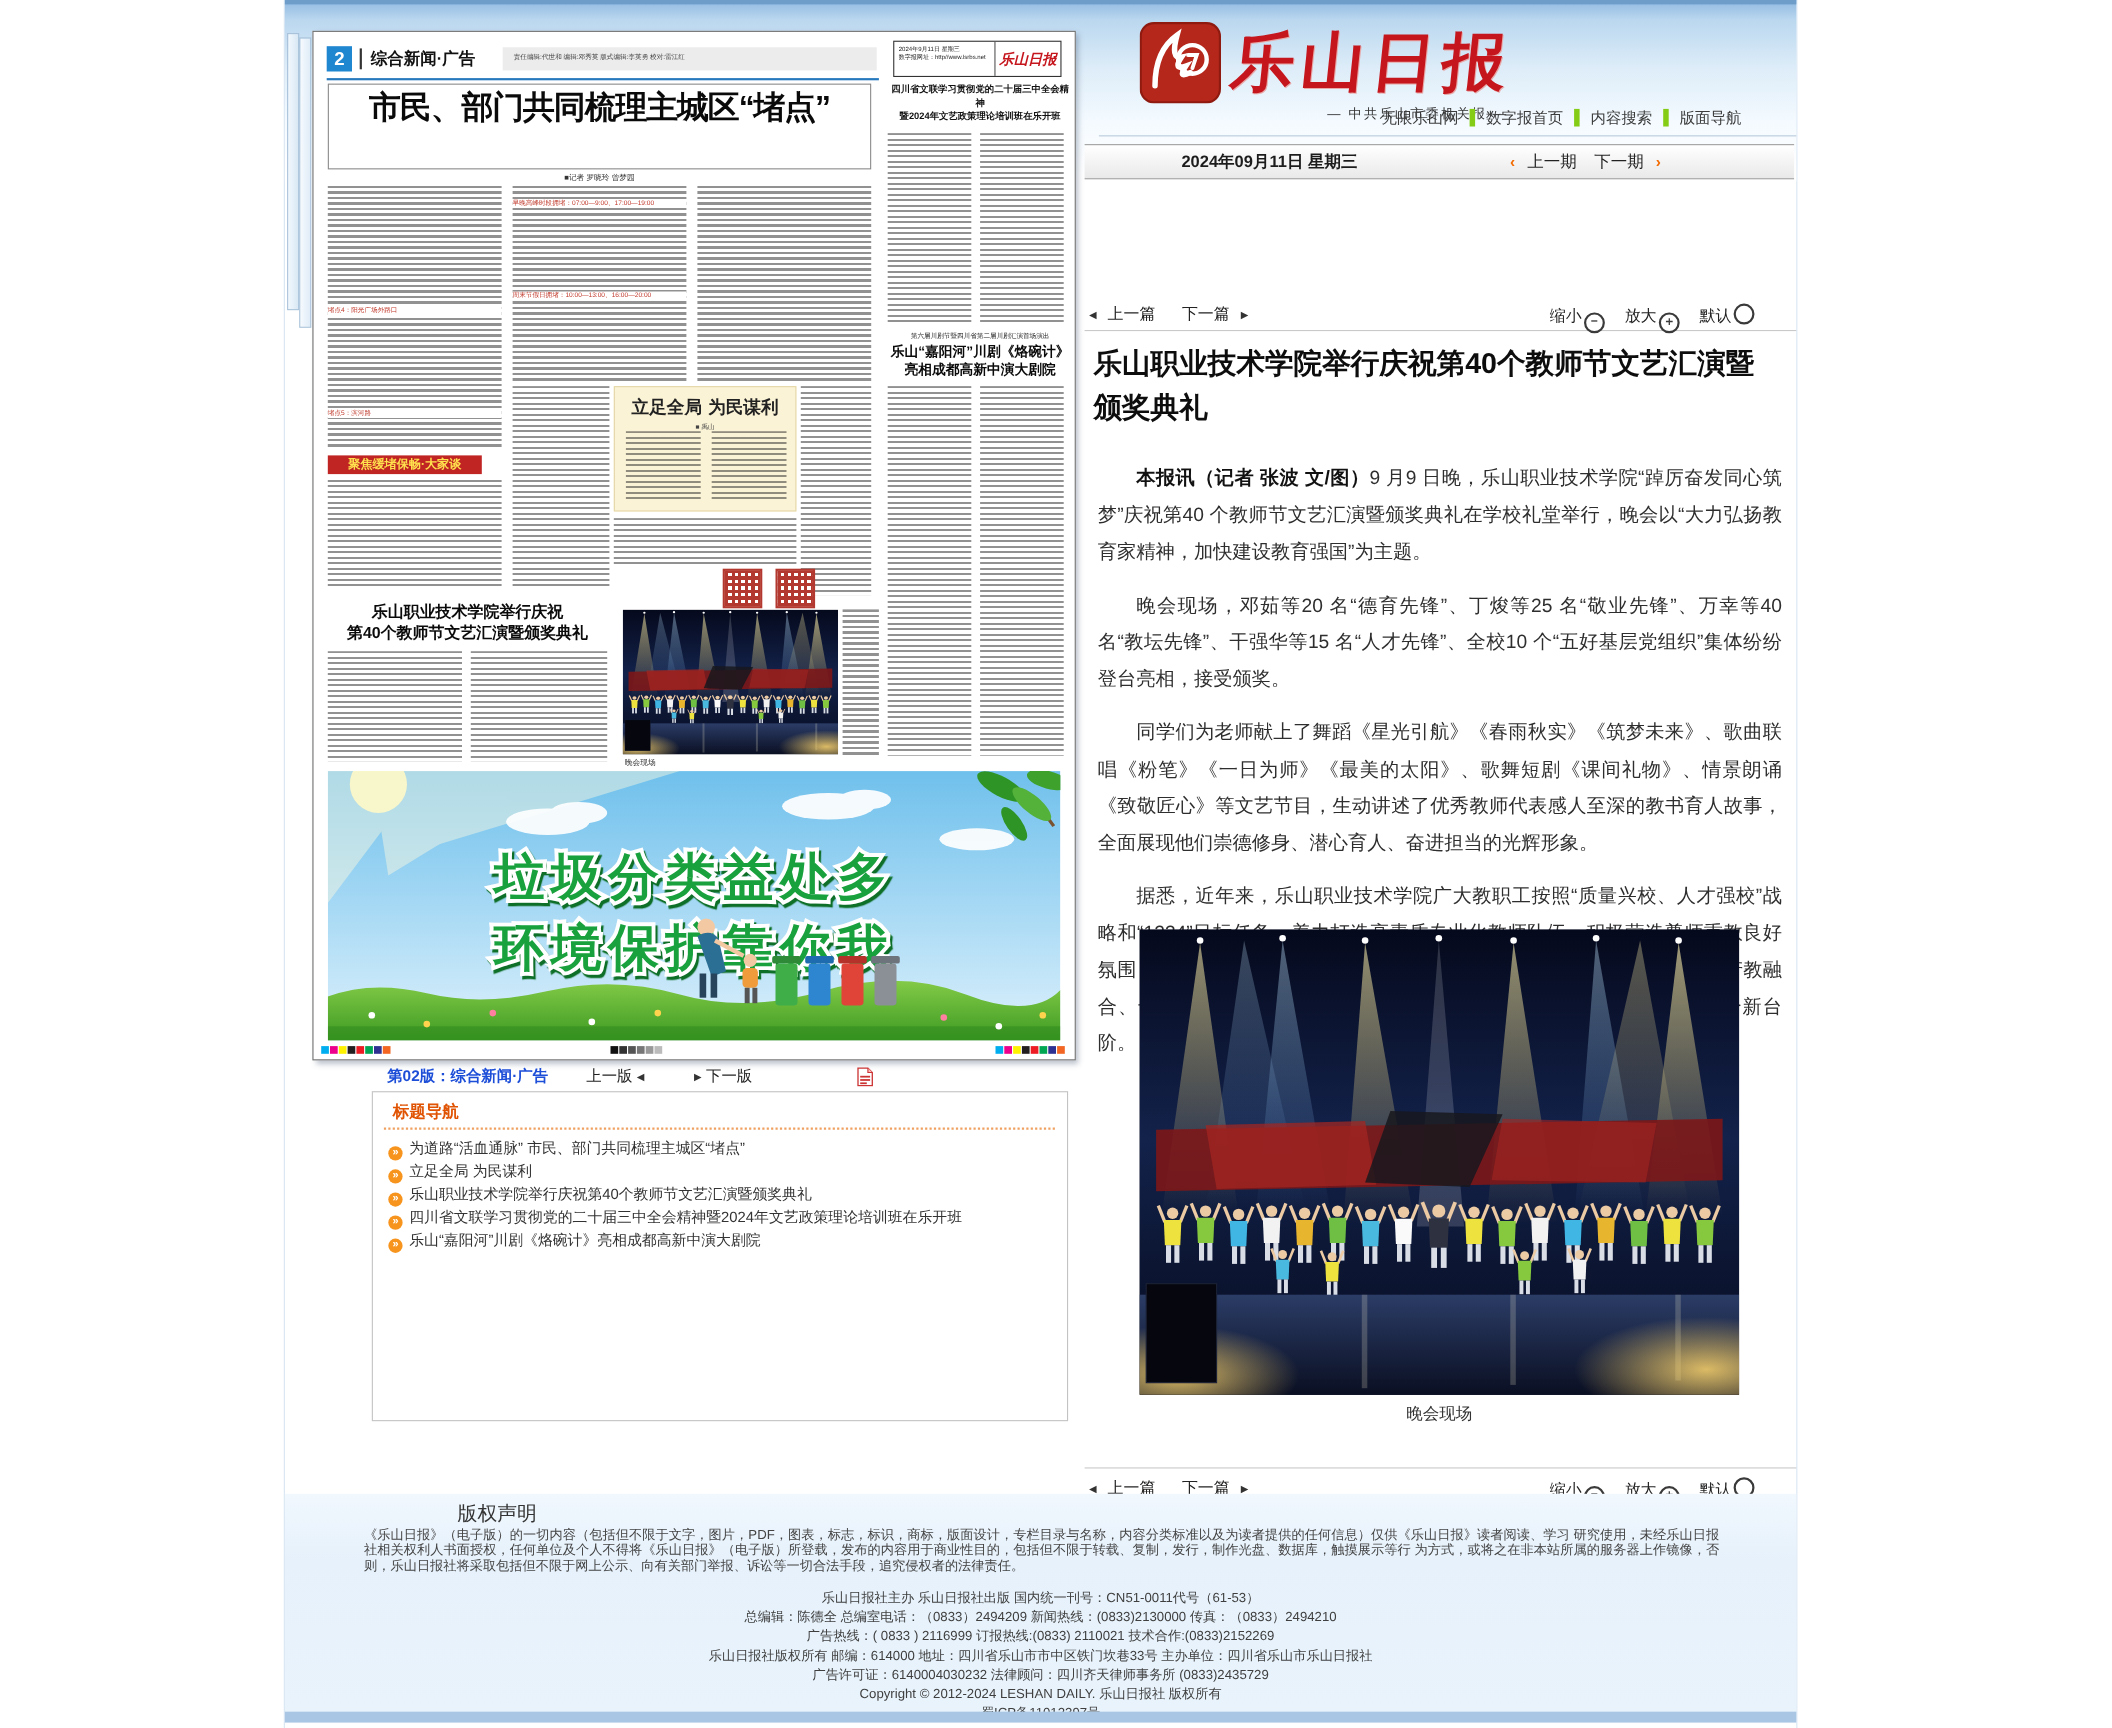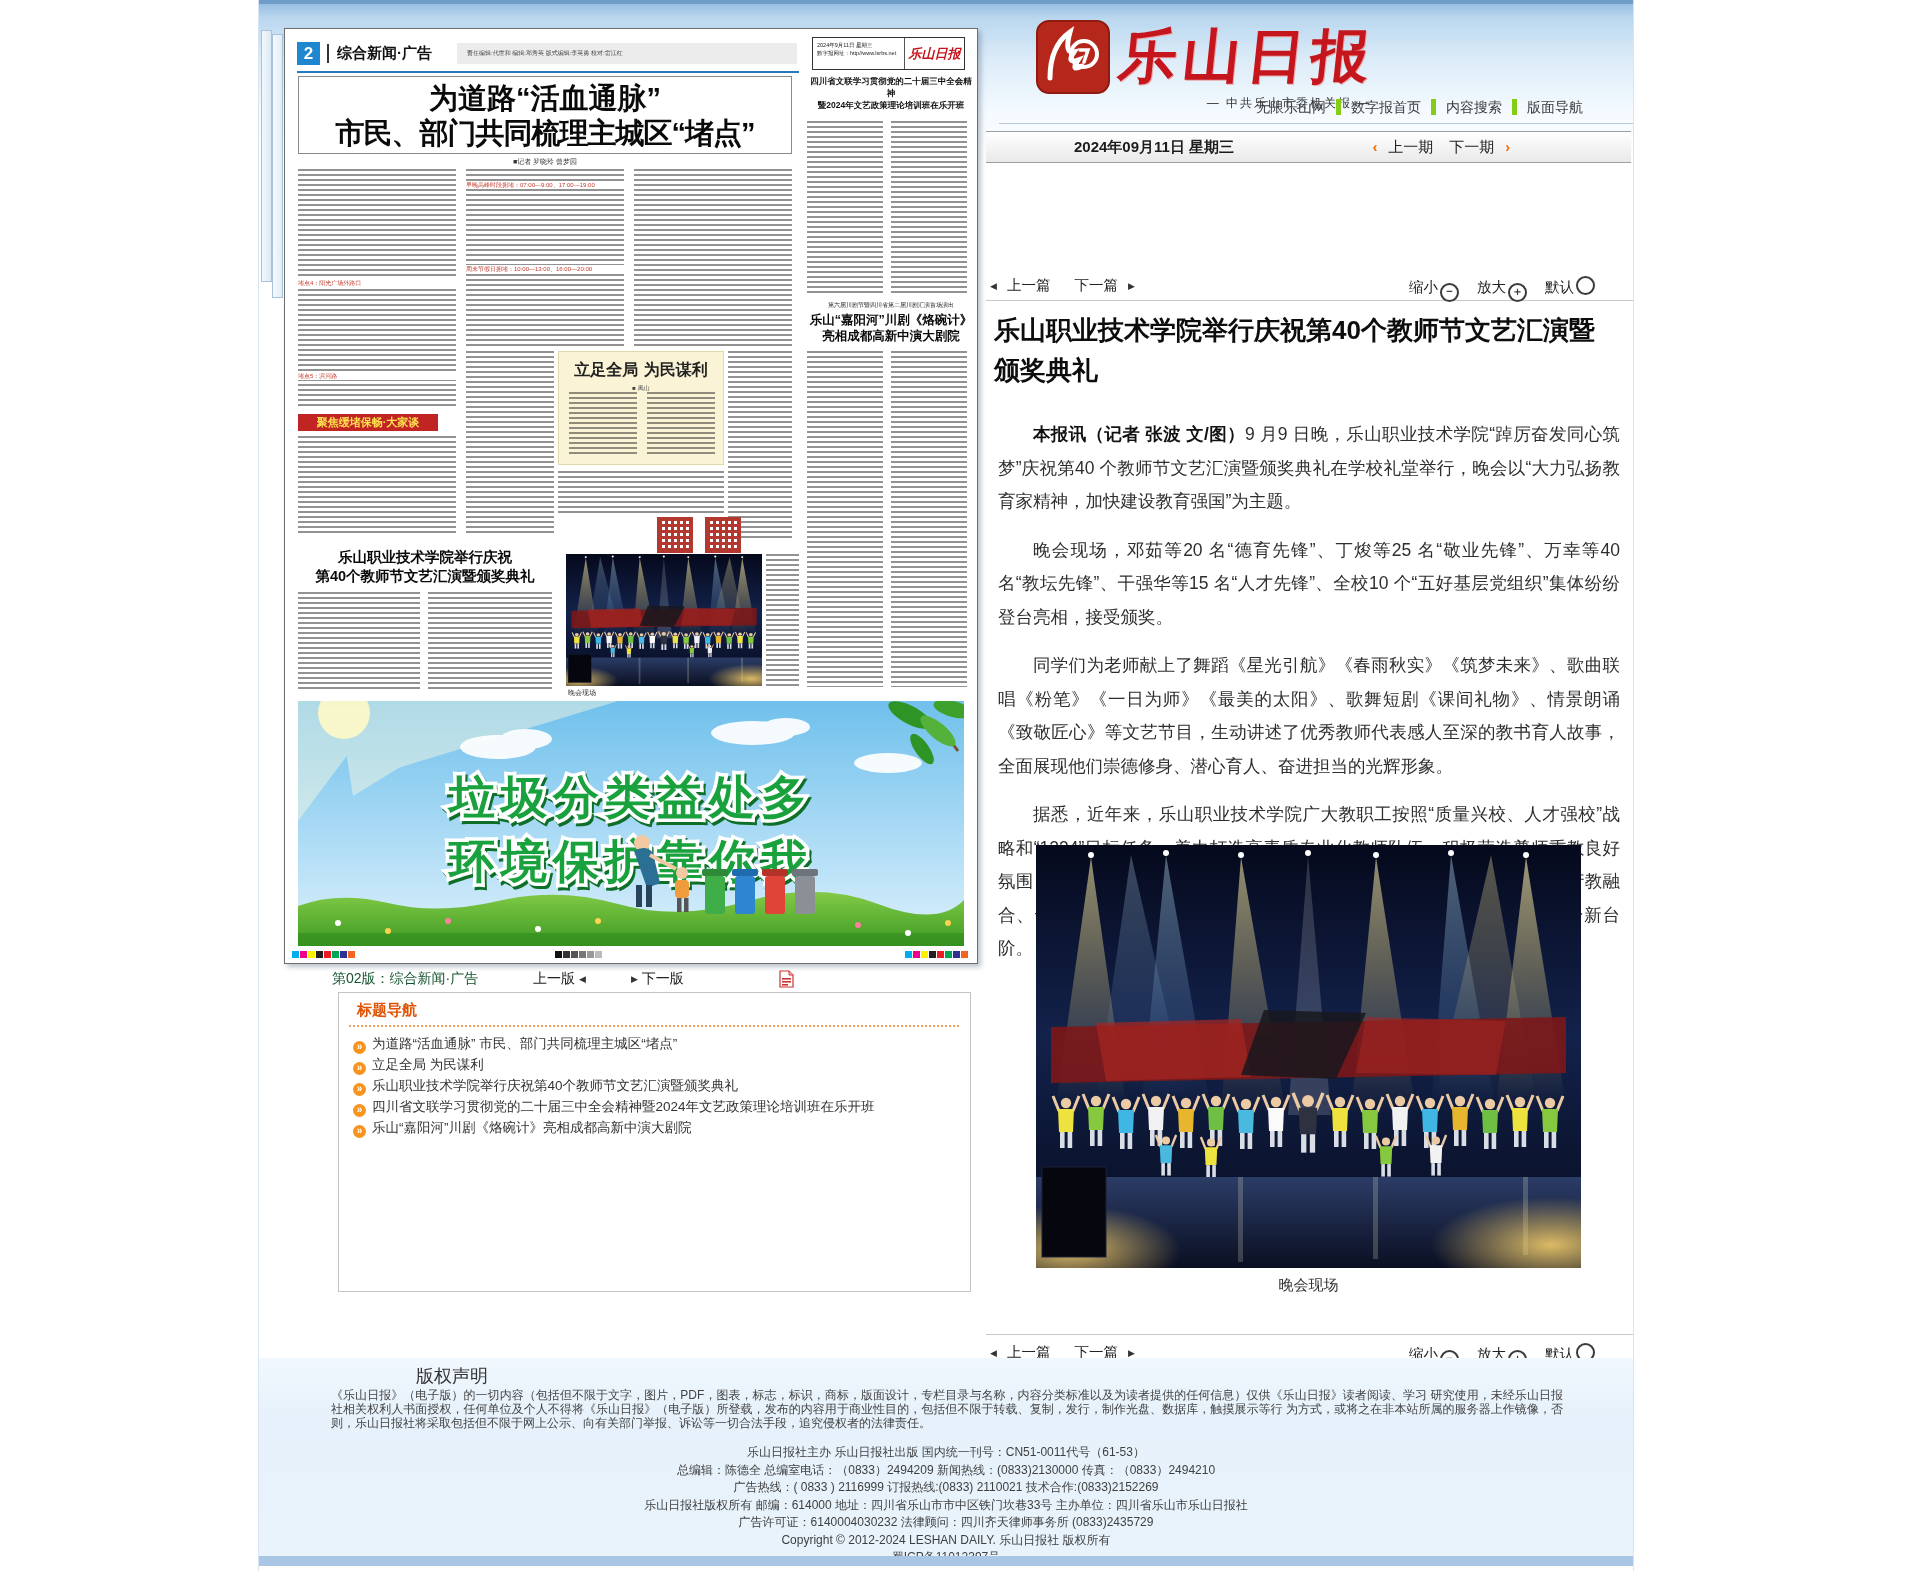--- a/index.html
+++ b/index.html
@@ -72,21 +72,21 @@
   .p-h3{position:absolute;left:522px;top:283px;width:168px;text-align:center;font-weight:bold;color:#0a0a0a;font-size:12.5px;line-height:16px;}
   .p-h4{position:absolute;left:13px;top:519px;width:254px;text-align:center;font-weight:bold;color:#0a0a0a;font-size:14.5px;line-height:19px;}
   .p-photo{position:absolute;left:281px;top:525px;width:196px;height:132px;}
   .p-cap{position:absolute;left:283px;top:659px;font-size:7px;color:#333;}
   .qr{position:absolute;width:36px;height:36px;border:2px solid #b3382f;background-image:repeating-linear-gradient(0deg,#b3382f 0 3px,rgba(0,0,0,0) 3px 6px),repeating-linear-gradient(90deg,#b3382f 0 3px,#fff 3px 6px);}
   .regrow{position:absolute;display:flex;gap:1px;}
   .regrow i{width:7px;height:7px;display:block;}
 
   
   .pagenav{position:absolute;left:25px;top:970px;width:692px;height:24px;font-size:14px;color:#222;}
-  .pagenav .lab{position:absolute;left:48px;font-weight:normal;color:#14532d;}
+  .pagenav .lab{position:absolute;left:68px;font-weight:bold;color:#1d4ed8;}
   .pagenav a{color:#222;text-decoration:none;cursor:pointer;}
   .pagenav .pv{position:absolute;left:249px;}
   .pagenav .nx{position:absolute;left:347px;}
   .pagenav .pdf{position:absolute;left:495px;top:0px;}
 
   
   .navbox{position:absolute;left:79px;top:992px;width:631px;height:298px;border:1px solid #c3c3c3;background:#fff;}
   .nb-title{position:absolute;left:18px;top:8px;font-size:15px;font-weight:bold;color:#e05303;}
   .nb-sep{position:absolute;left:10px;top:32px;width:610px;border-top:2px dotted #f0a161;}
   .nb-item{position:absolute;left:14px;font-size:13.5px;color:#333;cursor:pointer;white-space:nowrap;}
@@ -239,21 +239,20 @@
     <div class="p-datebox">
       <div class="dleft">
           <div>2024年9月11日 星期三</div>
           <div>数字报网址：http//www.lsrbs.net</div>
         </div>
       <div class="dright">乐山日报</div>
     </div>
     <div class="p-rule"></div>
 
     <div class="p-h1">
-      <div class="l1">为道路“活血通脉”</div>
       <div class="l2">市民、部门共同梳理主城区“堵点”</div>
     </div>
     <div class="p-by1">■记者 罗晓玲 曾梦园</div>
 
     <div class="ft" style="left:13px;top:140px;width:158px;height:240px;"></div>
     <div class="redsub" style="left:13px;top:250px;width:158px;">堵点4：阳光广场外路口</div>
     <div class="redsub" style="left:13px;top:343px;width:158px;">堵点5：滨河路</div>
     <div class="p-focus">聚焦缓堵保畅·大家谈</div>
     <div class="ft" style="left:13px;top:407px;width:158px;height:100px;"></div>
     <div class="ft" style="left:181px;top:140px;width:158px;height:178px;"></div>

